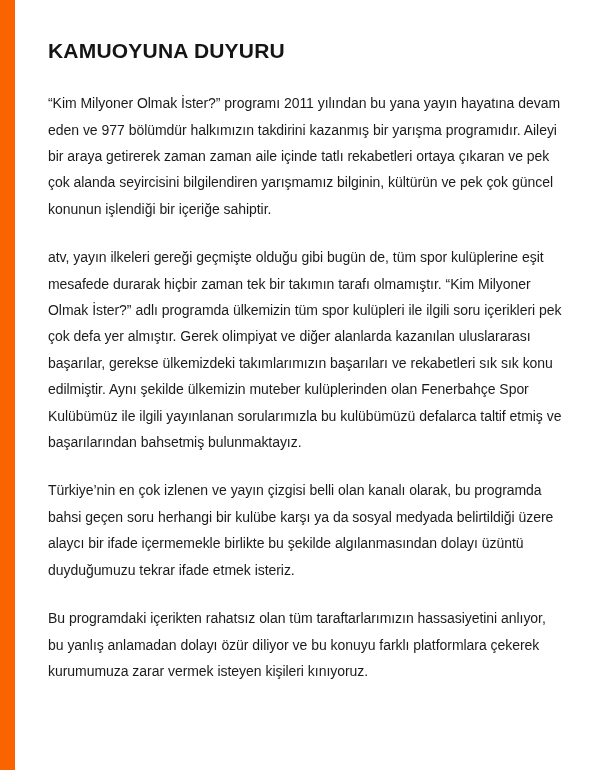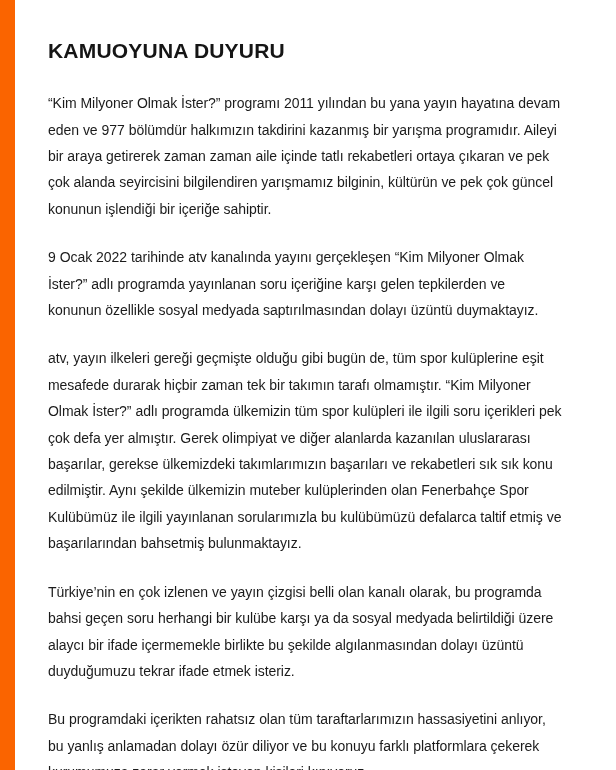--- a/index.html
+++ b/index.html
@@ -65,21 +65,20 @@
 <div class="page">
 
   <div class="accent-bar"></div>
 
   <div class="content">
 
     <h1 class="doc-title">KAMUOYUNA DUYURU</h1>
 
     <p class="body-text first">“Kim Milyoner Olmak İster?” programı 2011 yılından bu yana yayın hayatına devam eden ve 977 bölümdür halkımızın takdirini kazanmış bir yarışma programıdır. Aileyi bir araya getirerek zaman zaman aile içinde tatlı rekabetleri ortaya çıkaran ve pek çok alanda seyircisini bilgilendiren yarışmamız bilginin, kültürün ve pek çok güncel konunun işlendiği bir içeriğe sahiptir.</p>
 
-    <p class="body-text">9 Ocak 2022 tarihinde atv kanalında yayını gerçekleşen “Kim Milyoner Olmak İster?” adlı programda yayınlanan soru içeriğine karşı gelen tepkilerden ve konunun özellikle sosyal medyada saptırılmasından dolayı üzüntü duymaktayız.</p>
 
     <p class="body-text">atv, yayın ilkeleri gereği geçmişte olduğu gibi bugün de, tüm spor kulüplerine eşit mesafede durarak hiçbir zaman tek bir takımın tarafı olmamıştır. “Kim Milyoner Olmak İster?” adlı programda ülkemizin tüm spor kulüpleri ile ilgili soru içerikleri pek çok defa yer almıştır. Gerek olimpiyat ve diğer alanlarda kazanılan uluslararası başarılar, gerekse ülkemizdeki takımlarımızın başarıları ve rekabetleri sık sık konu edilmiştir. Aynı şekilde ülkemizin muteber kulüplerinden olan Fenerbahçe Spor Kulübümüz ile ilgili yayınlanan sorularımızla bu kulübümüzü defalarca taltif etmiş ve başarılarından bahsetmiş bulunmaktayız.</p>
 
     <p class="body-text">Türkiye’nin en çok izlenen ve yayın çizgisi belli olan kanalı olarak, bu programda bahsi geçen soru herhangi bir kulübe karşı ya da sosyal medyada belirtildiği üzere alaycı bir ifade içermemekle birlikte bu şekilde algılanmasından dolayı üzüntü duyduğumuzu tekrar ifade etmek isteriz.</p>
 
     <p class="body-text">Bu programdaki içerikten rahatsız olan tüm taraftarlarımızın hassasiyetini anlıyor, bu yanlış anlamadan dolayı özür diliyor ve bu konuyu farklı platformlara çekerek kurumumuza zarar vermek isteyen kişileri kınıyoruz.</p>
 
   </div>
 </div>
 

